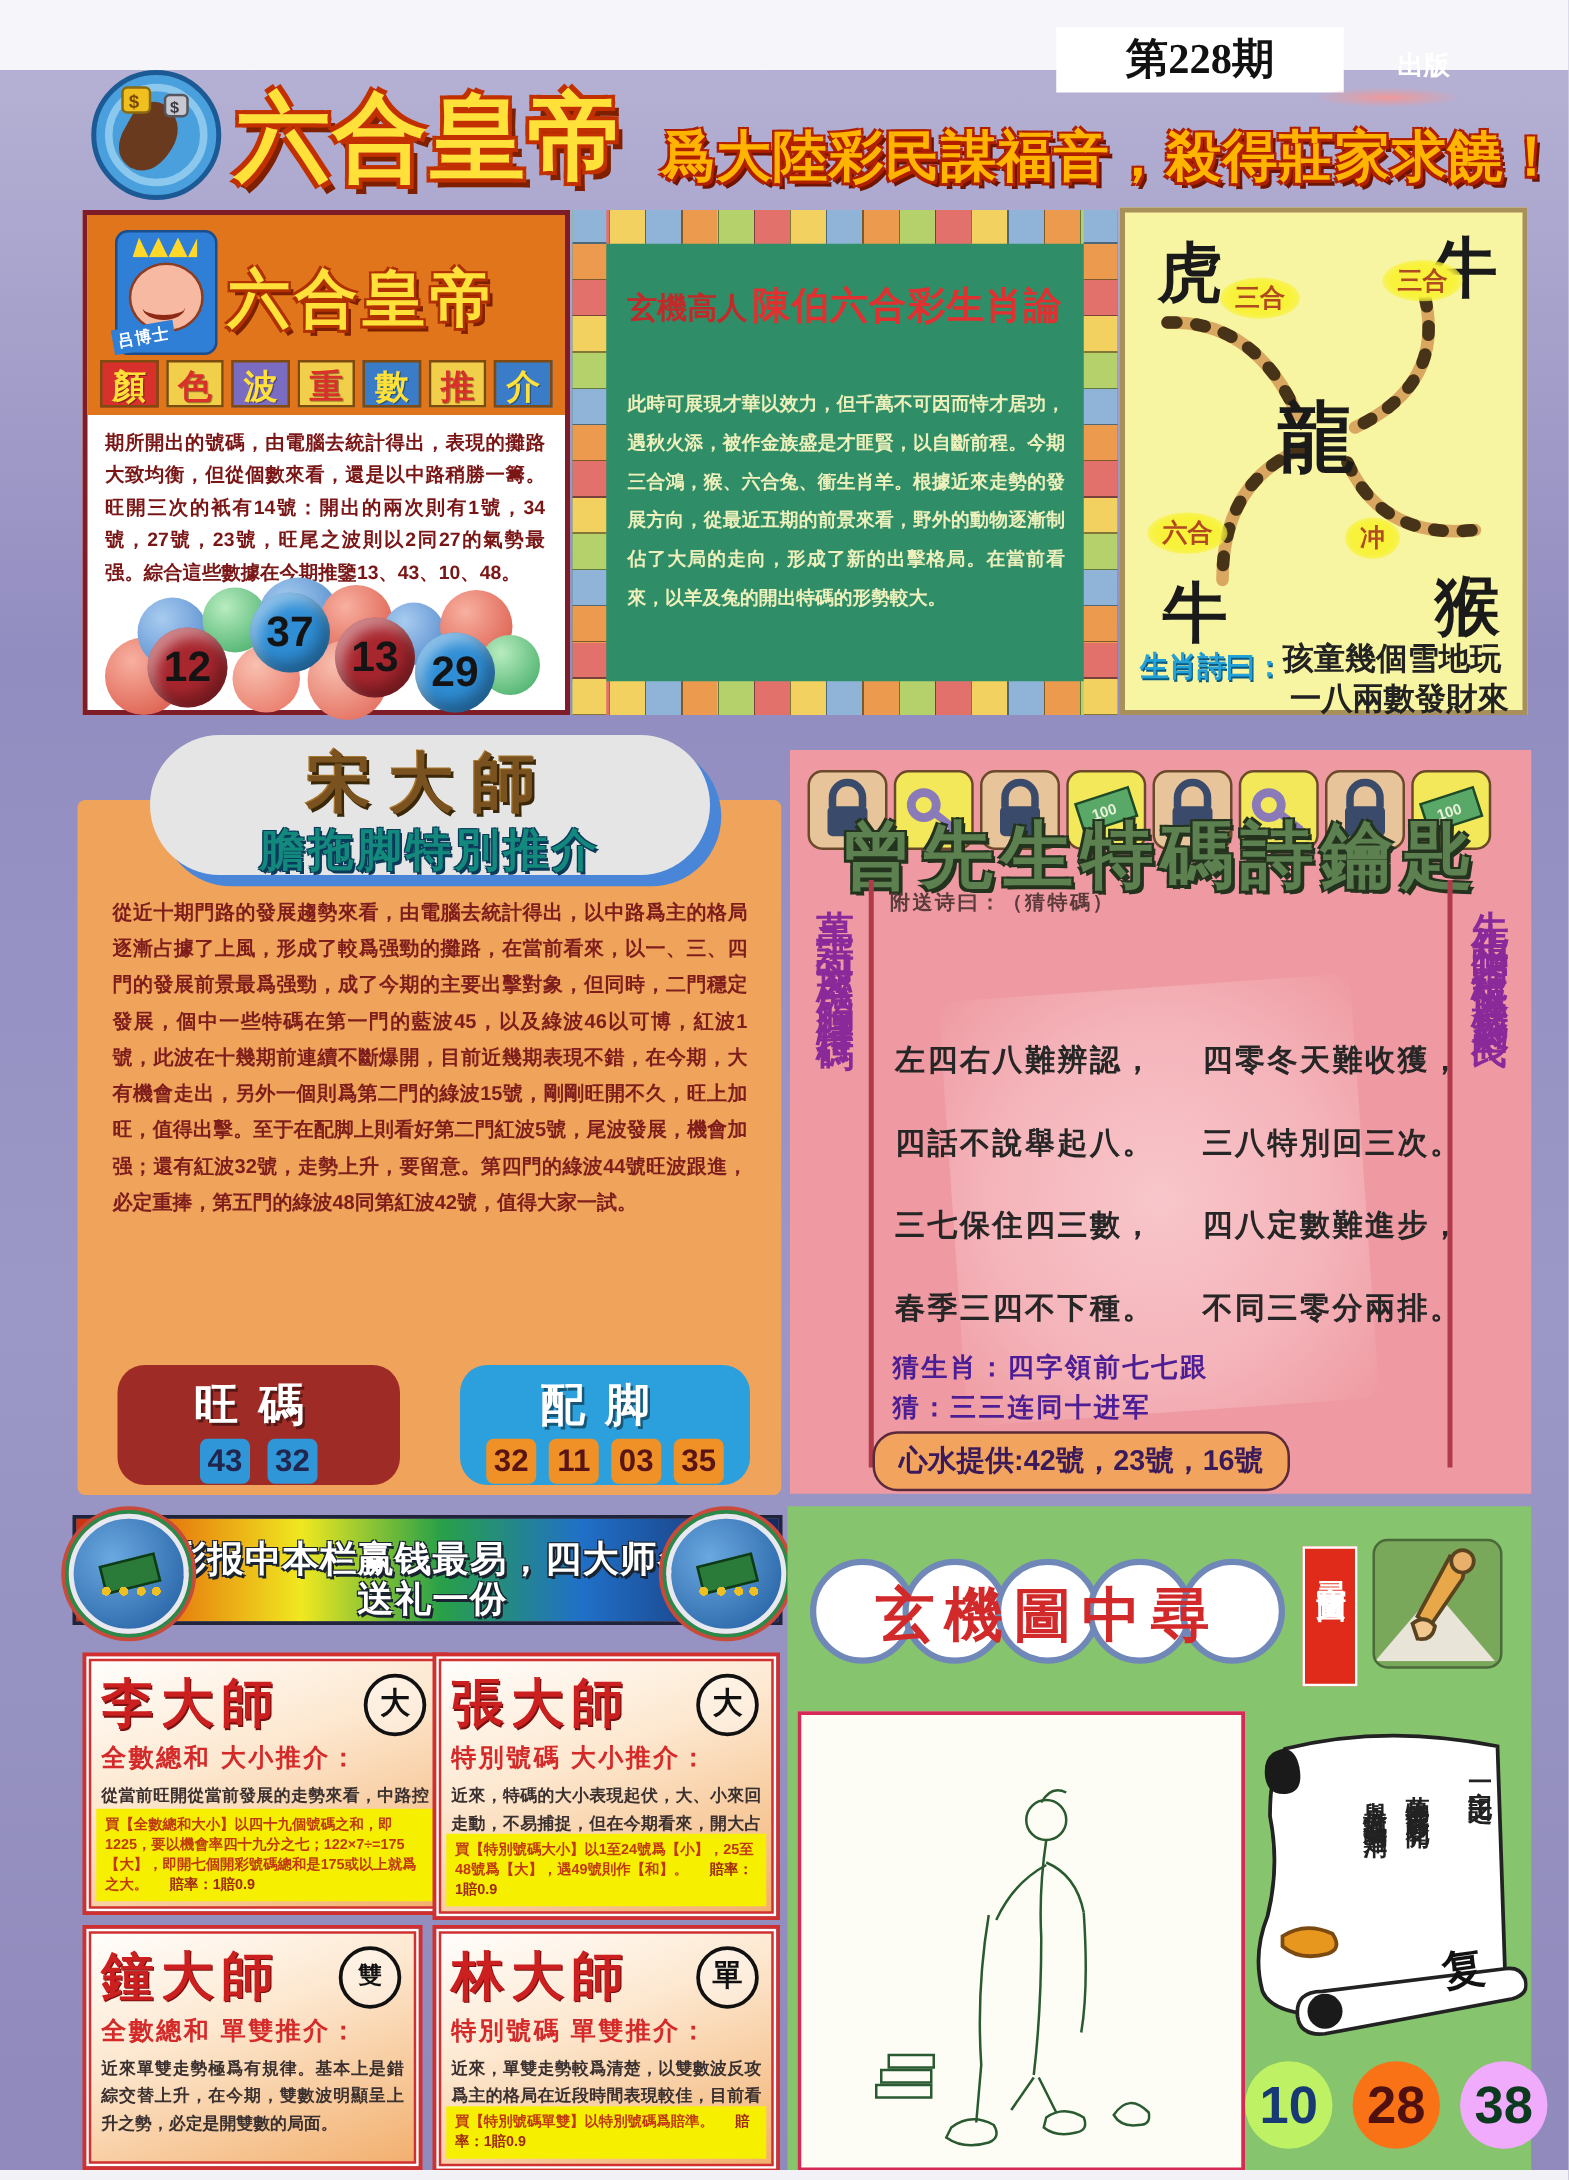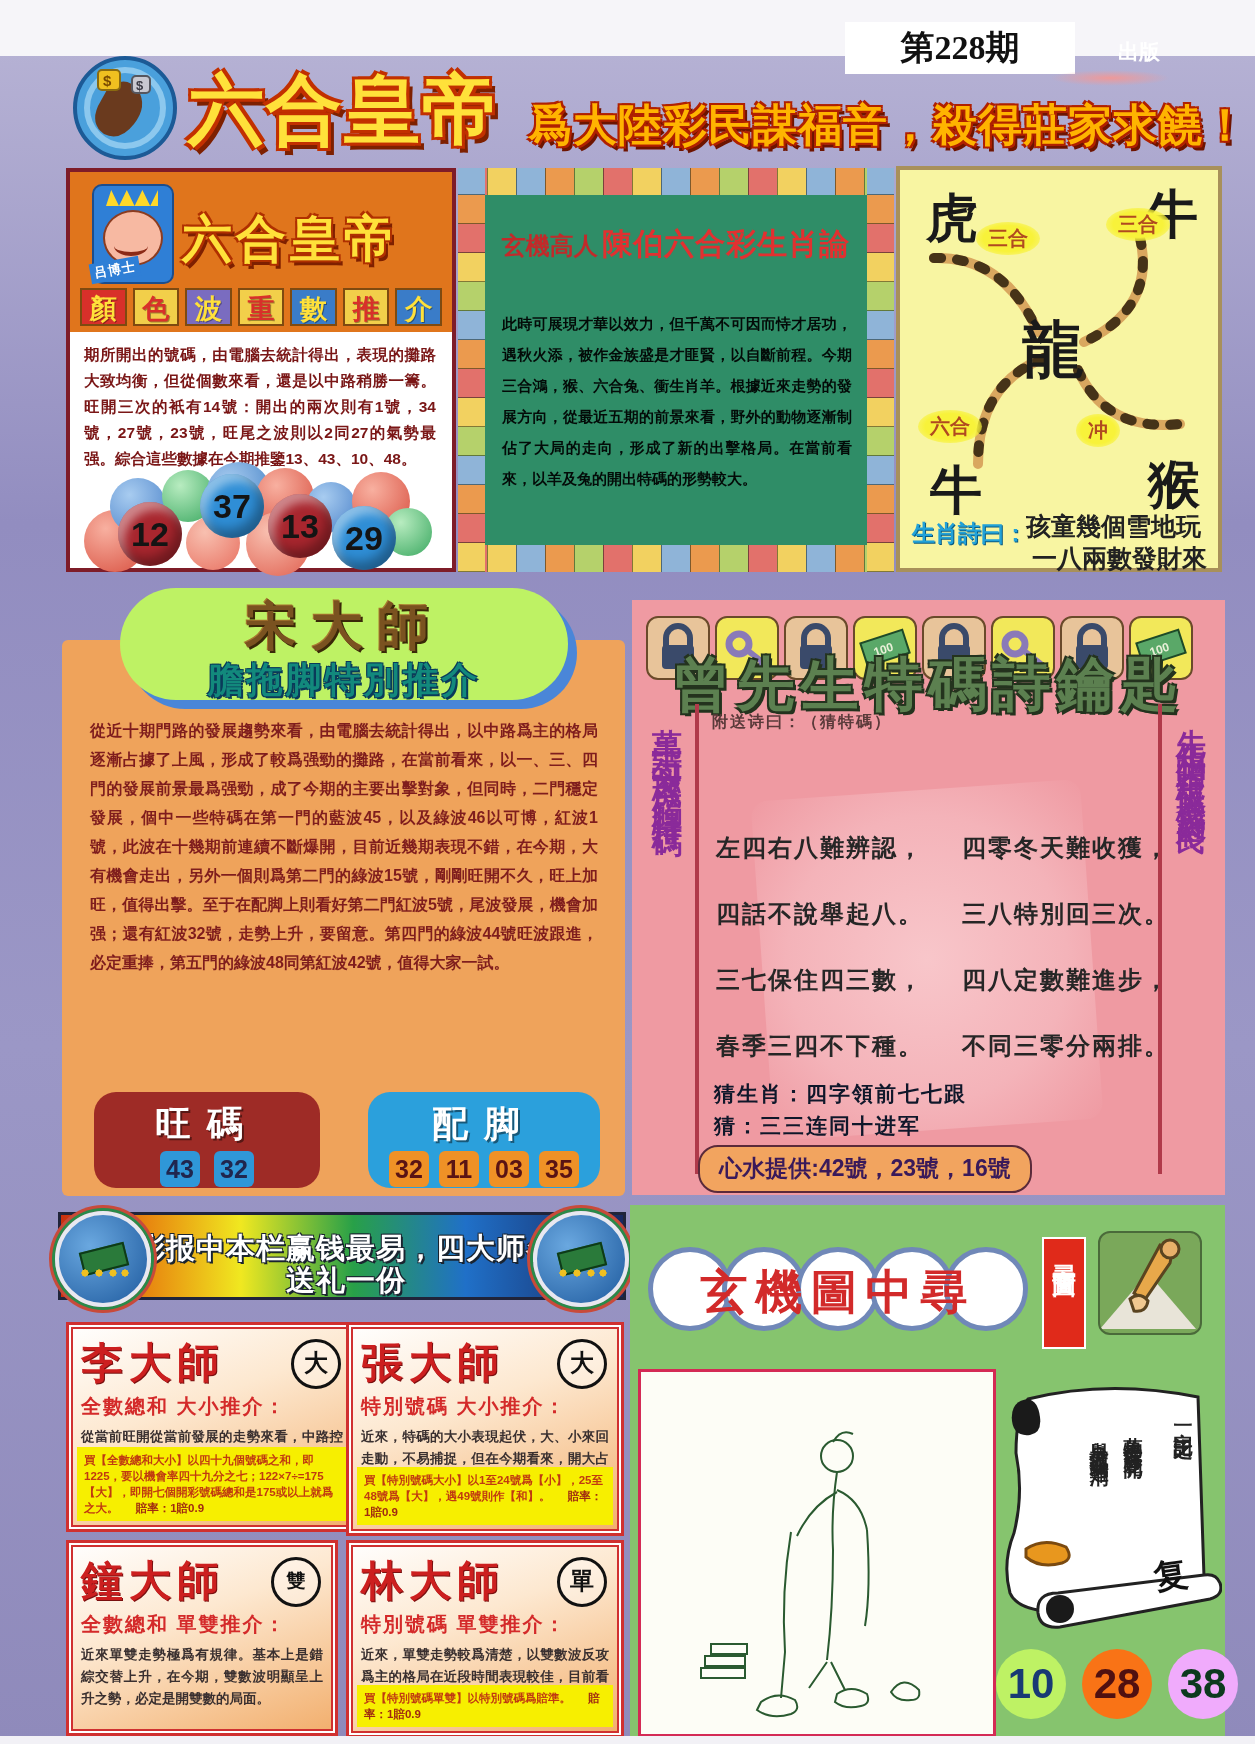--- a/index.html
+++ b/index.html
@@ -50,33 +50,33 @@
   .tile-h{position:absolute;left:0;width:100%;height:27px;
       background:repeating-linear-gradient(90deg,#e2716b 0 29px,#f2d160 29px 58px,#8fb4d8 58px 87px,#eb9a4e 87px 116px,#b5d16b 116px 145px),
                  repeating-linear-gradient(90deg,rgba(20,40,30,.5) 0 1px,rgba(0,0,0,0) 1px 29px);background-blend-mode:multiply;}
   .tile-v{position:absolute;top:0;width:27px;height:100%;
       background:repeating-linear-gradient(0deg,#f2d160 0 29px,#e2716b 29px 58px,#eb9a4e 58px 87px,#8fb4d8 87px 116px,#b5d16b 116px 145px),
                  repeating-linear-gradient(0deg,rgba(20,40,30,.5) 0 1px,rgba(0,0,0,0) 1px 29px);background-blend-mode:multiply;}
   #ze-title{position:absolute;left:0;top:56px;width:100%;text-align:center;white-space:nowrap;}
   #ze-title .t1{font:bold 24px "Liberation Serif",serif;color:#c22a2a;}
   #ze-title .t2{font:bold 30px "Liberation Serif",serif;color:#e23030;letter-spacing:1px;}
   #ze-body{position:absolute;left:44px;top:140px;width:350px;font:bold 15px "Liberation Sans",sans-serif;
-      color:#000000;line-height:31px;text-align:justify;opacity:.92;}
+      color:#fef9c3;line-height:31px;text-align:justify;opacity:.92;}
   
   #zc-box{left:896px;top:166px;width:326px;height:406px;background:#f8f5a2;border:4px solid #a8905a;box-sizing:border-box;}
   .zc-corner{position:absolute;font:bold 52px "Liberation Serif",serif;color:#1a1a1a;}
   #zc-center{position:absolute;left:122px;top:138px;font:bold 62px "Liberation Serif",serif;color:#1a1a1a;}
   .zc-lab{position:absolute;background:radial-gradient(ellipse at center,#f8f23a 55%,rgba(248,242,58,0) 100%);
       border-radius:50%;padding:3px 12px;font:bold 20px "Liberation Serif",serif;color:#b04a20;}
   #zc-poem-label{position:absolute;left:12px;top:348px;font:bold 23px "Liberation Sans",sans-serif;color:#22a2d8;
       text-shadow:1px 1px 0 #0a5a80;}
   .zc-poem{position:absolute;font:bold 25px "Liberation Serif",serif;color:#222;}
   
   #sm-panel{left:62px;top:640px;width:563px;height:556px;background:#efa35b;border-radius:6px;}
-  #sm-banner{position:absolute;left:58px;top:-52px;width:448px;height:112px;background:#bef264;border-radius:56px;
+  #sm-banner{position:absolute;left:58px;top:-52px;width:448px;height:112px;background:#e5e5e5;border-radius:56px;
       box-shadow:9px 9px 0 #4a86d8;text-align:center;}
   #sm-banner .l1{margin-top:4px;font:bold 52px "Liberation Sans",sans-serif;color:#7a5220;letter-spacing:14px;
       text-shadow:2px 2px 0 #3a2808,-1px -1px 0 #a87830;}
   #sm-banner .l2{margin-top:-6px;font:bold 36px "Liberation Sans",sans-serif;color:#12897c;letter-spacing:3px;
       text-shadow:2px 2px 0 #0a3a5a,-1px -1px 0 #0a3a5a,1px -1px 0 #0a3a5a,-1px 1px 0 #0a3a5a;}
   #sm-body{position:absolute;left:28px;top:76px;width:508px;font:bold 16px "Liberation Sans",sans-serif;
       color:#7f1d1d;line-height:29px;text-align:justify;}
   .numbox{position:absolute;border-radius:22px;text-align:center;}
   .numbox .cap{font:bold 36px "Liberation Sans",sans-serif;color:#fff;letter-spacing:16px;margin-top:8px;
       text-shadow:2px 2px 0 rgba(0,0,0,.45);}
@@ -98,21 +98,21 @@
   .zicon svg{position:absolute;left:0;top:0;}
   #zp-title{position:absolute;left:0;top:46px;width:100%;text-align:center;font:bold 58px "Liberation Serif",serif;
       color:#5c8050;letter-spacing:6px;white-space:nowrap;
       text-shadow:-2px -2px 0 #24331e,2px -2px 0 #24331e,-2px 2px 0 #24331e,3px 3px 0 #24331e;}
   .zp-vert{position:absolute;top:104px;height:470px;writing-mode:vertical-rl;font:bold 30px "Liberation Serif",serif;
       color:#8a2a9a;letter-spacing:10px;}
   #zp-vert-left{left:14px;border-right:4px solid #b03a4a;padding-right:8px;}
   #zp-vert-right{right:14px;border-left:4px solid #b03a4a;padding-left:8px;}
   #zp-intro{position:absolute;left:80px;top:112px;font:bold 16px "Liberation Serif",serif;color:#5a3a3a;letter-spacing:2px;}
   .zp-line{position:absolute;font:bold 24px "Liberation Serif",serif;color:#262626;letter-spacing:2px;}
-  .zp-guess{position:absolute;font:bold 21px "Liberation Serif",serif;color:#0f172a;letter-spacing:2px;}
+  .zp-guess{position:absolute;font:bold 21px "Liberation Serif",serif;color:#4c1d95;letter-spacing:2px;}
   #zp-tip{position:absolute;left:66px;top:545px;width:330px;height:44px;background:#f2a45f;border:2px solid #5a2a3a;
       border-radius:20px;text-align:center;font:bold 23px "Liberation Sans",sans-serif;color:#3a1a5a;line-height:42px;}
   
   #gift-banner{left:58px;top:1212px;width:568px;height:88px;
       background:linear-gradient(90deg,#c83010 0%,#e88a10 16%,#f0e820 32%,#28a048 52%,#2070c8 72%,#182860 100%);
       border:3px solid #20243a;box-sizing:border-box;}
   #gift-banner .txt{position:absolute;left:70px;top:18px;width:430px;text-align:center;
       font:bold 29px "Liberation Sans",sans-serif;color:#fff;line-height:1.1;letter-spacing:1px;
       text-shadow:2px 2px 0 #1a2430,-1px -1px 0 #1a2430,1px -1px 0 #1a2430,-1px 1px 0 #1a2430;}
   .medal{position:absolute;width:88px;height:88px;border-radius:50%;background:radial-gradient(circle at 35% 35%,#6aa8e0,#1e5a9e);

